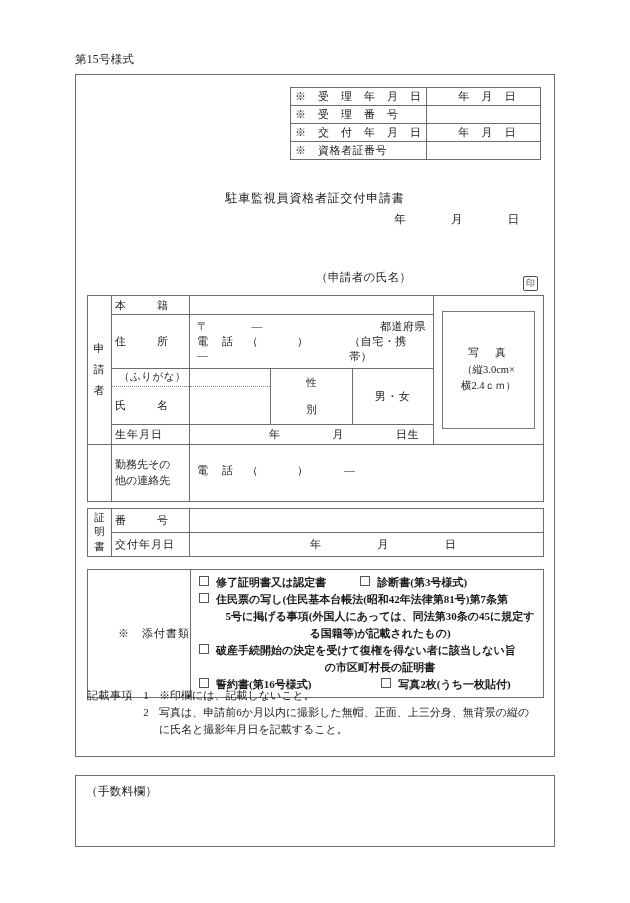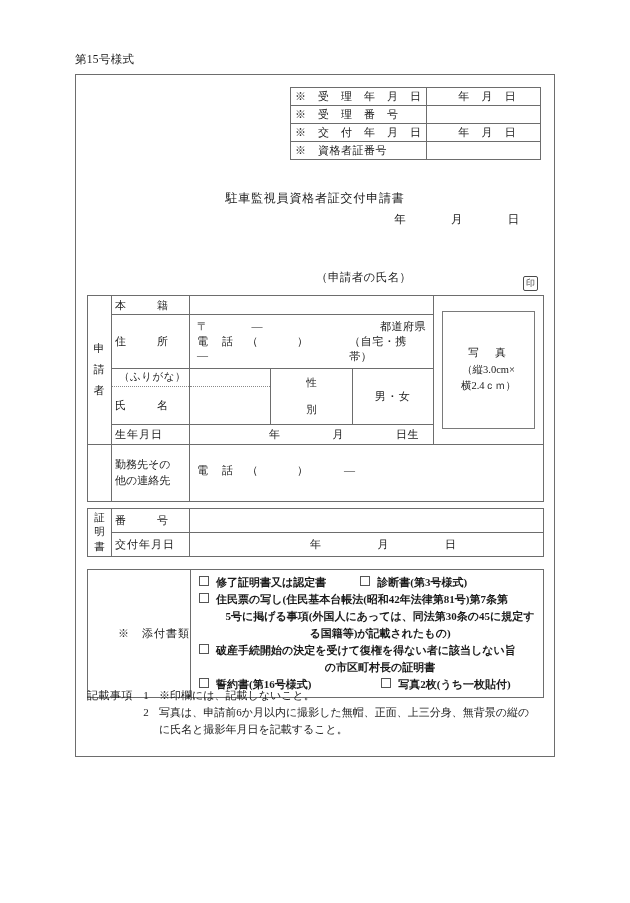--- a/index.html
+++ b/index.html
@@ -532,14 +532,17 @@
             <div class="notes-num">2</div>
             <div class="note-text">写真は、申請前6か月以内に撮影した無帽、正面、上三分身、無背景の縦の</div>
           </div>
           <div class="note-cont">に氏名と撮影年月日を記載すること。</div>
         </div>
       </div>
     </div>
 
   </div>
 
+  <div class="fee-box">
+    <div class="fee-label">（手数料欄）</div>
+  </div>
 
 </div>
 
 </body></html>

